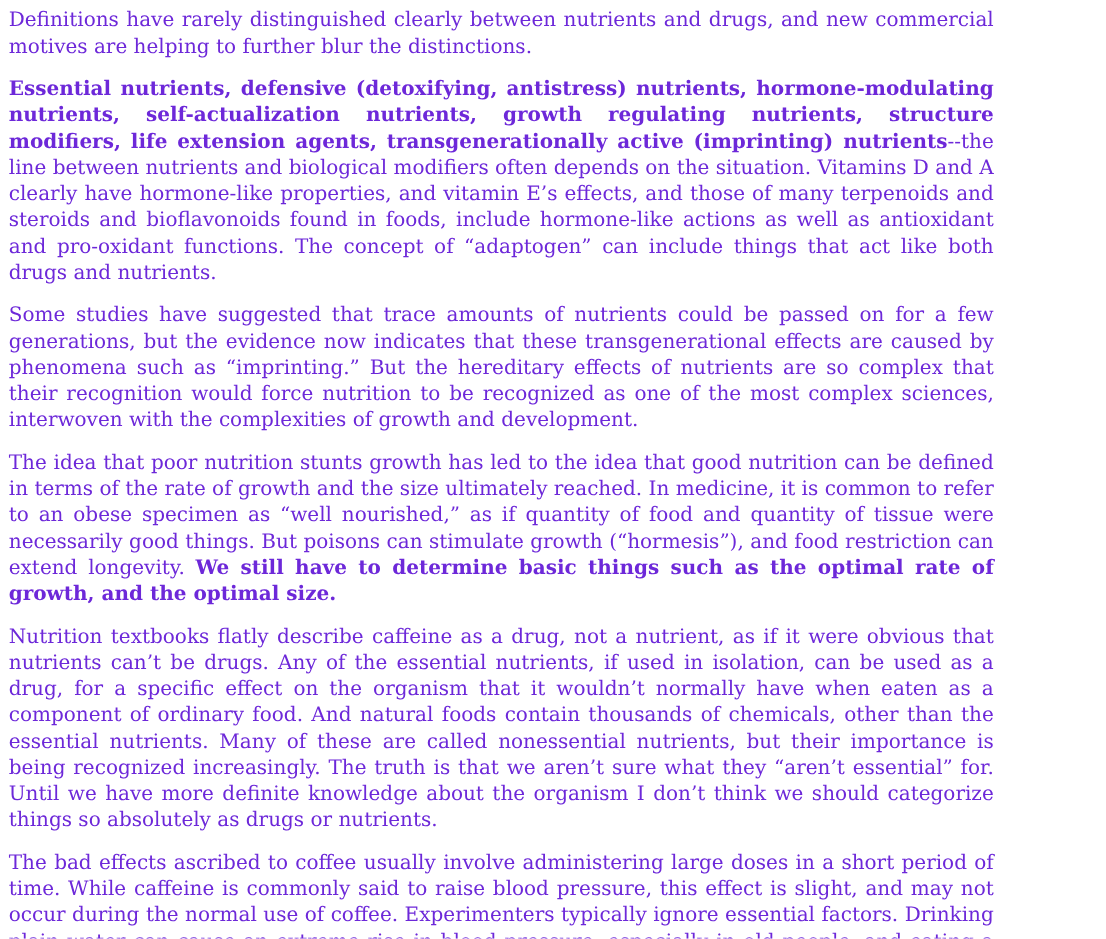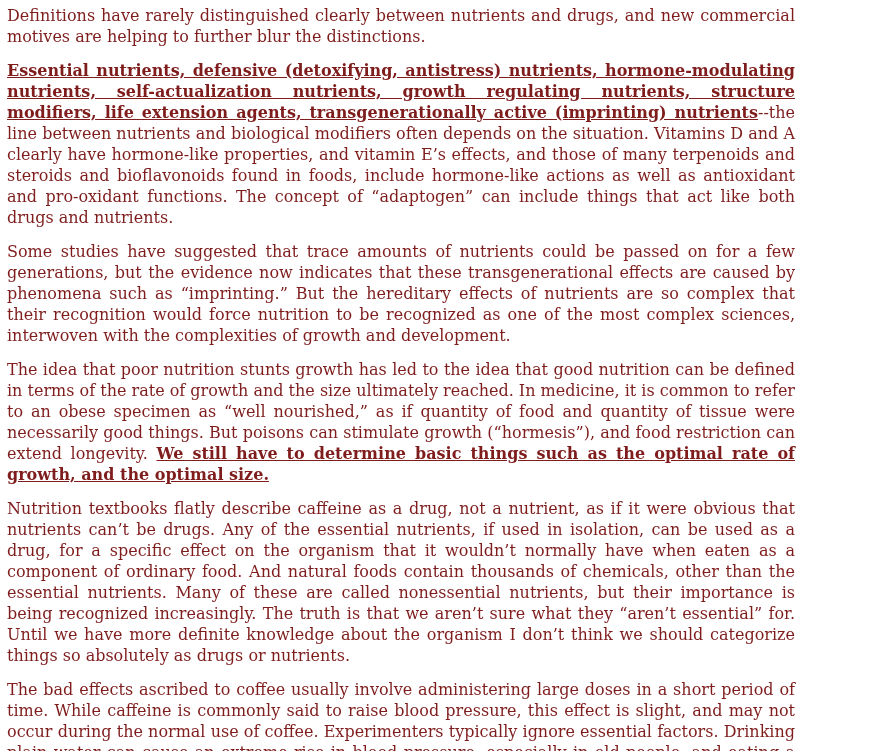--- a/index.html
+++ b/index.html
@@ -5,37 +5,37 @@
     * { box-sizing: border-box; }
     html, body {
       margin: 0;
       padding: 0;
       background: #ffffff;
     }
     .doc-page {
       width: 803px;
       height: 751px;
       background: #ffffff;
-      color: #7f1d1d;
+      color: #6d28d9;
       padding: 5px 8px 4px 7px;
       overflow: hidden;
       font-family: "DejaVu Serif", "Liberation Serif", serif;
       font-size: 16px;
       line-height: 21px;
       text-align: justify;
     }
     .para {
       margin: 0 0 13px 0;
       padding: 0;
     }
     .para:last-child {
       margin-bottom: 0;
     }
     .seg { font-weight: normal; }
-    .seg.bold { font-weight: bold; text-decoration: underline; }
+    .seg.bold { font-weight: bold; }
   </style>
 </head>
 <body>
 
 <div class="doc-page">
 
   <p class="para">
     <span class="seg">Definitions have rarely distinguished clearly between nutrients and drugs, and new commercial motives are helping to further blur the distinctions.</span>
   </p>
 

